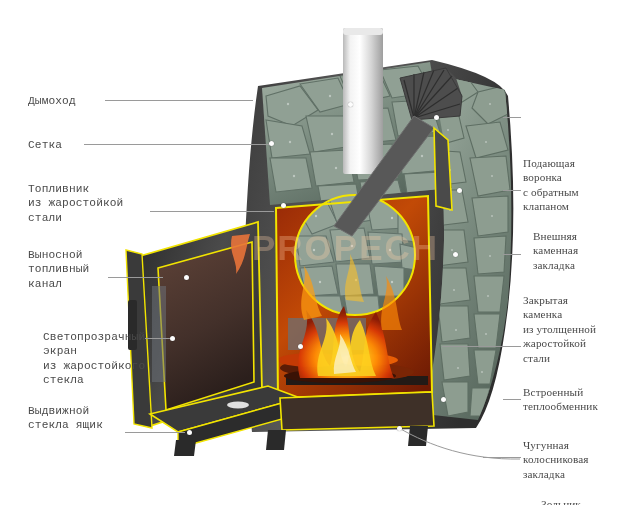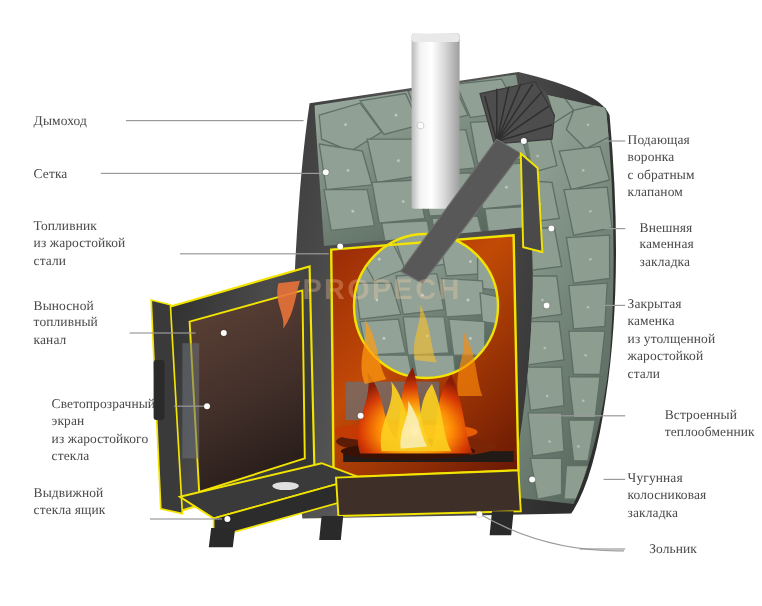--- a/index.html
+++ b/index.html
@@ -3,32 +3,32 @@
 <meta charset="utf-8">
 <style>
   html,body{margin:0;padding:0;background:#fff;}
   body{width:635px;height:505px;overflow:hidden;
        font-family:"Liberation Serif","DejaVu Serif",serif;}
   #stage{position:relative;width:635px;height:505px;background:#ffffff;}
 
   
   .label{position:absolute;font-size:11.2px;line-height:14.4px;
          color:#4a4a4a;letter-spacing:.1px;white-space:pre-line;}
-  .label.left{text-align:left;}
-  .label.right{text-align:left;}
+  .label.left{text-align:left;font-family:Liberation Mono, monospace;}
+  .label.right{text-align:left;margin-top:46px;}
 
   
   .leader{position:absolute;height:1px;background:#9a9a9a;}
   .dot{position:absolute;width:5px;height:5px;border-radius:50%;
        background:#fdfdfd;box-shadow:0 0 1px rgba(0,0,0,.55);}
 
   
   #art{position:absolute;left:0;top:0;width:635px;height:505px;}
   .wm{position:absolute;left:252px;top:228px;width:220px;
-      font-family:"Liberation Sans",sans-serif;font-size:24px;
+      font-family:"Liberation Sans",sans-serif;font-size:35px;
       letter-spacing:2px;color:rgba(255,210,170,.30);
       font-weight:700;pointer-events:none;}
 </style>
 </head>
 <body>
 
 <div id="stage">
 
   <svg id="art" viewBox="0 0 635 505">
     <defs>
@@ -325,21 +325,21 @@
     <div class="dot" style="left:457px;top:188px"></div>
 
     <div class="label right" style="left:523px;top:247px">Закрытая
 каменка
 из утолщенной
 жаростойкой
 стали</div>
     <div class="leader" style="left:503px;top:254px;width:18px"></div>
     <div class="dot" style="left:453px;top:252px"></div>
 
-    <div class="label right" style="left:554px;top:339px">Встроенный
+    <div class="label right" style="left:523px;top:339px">Встроенный
 теплообменник</div>
     <div class="leader" style="left:442px;top:346px;width:79px"></div>
     <div class="dot" style="left:298px;top:344px"></div>
 
     <div class="label right" style="left:523px;top:392px">Чугунная
 колосниковая
 закладка</div>
     <div class="leader" style="left:503px;top:399px;width:18px"></div>
     <div class="dot" style="left:441px;top:397px"></div>
 

